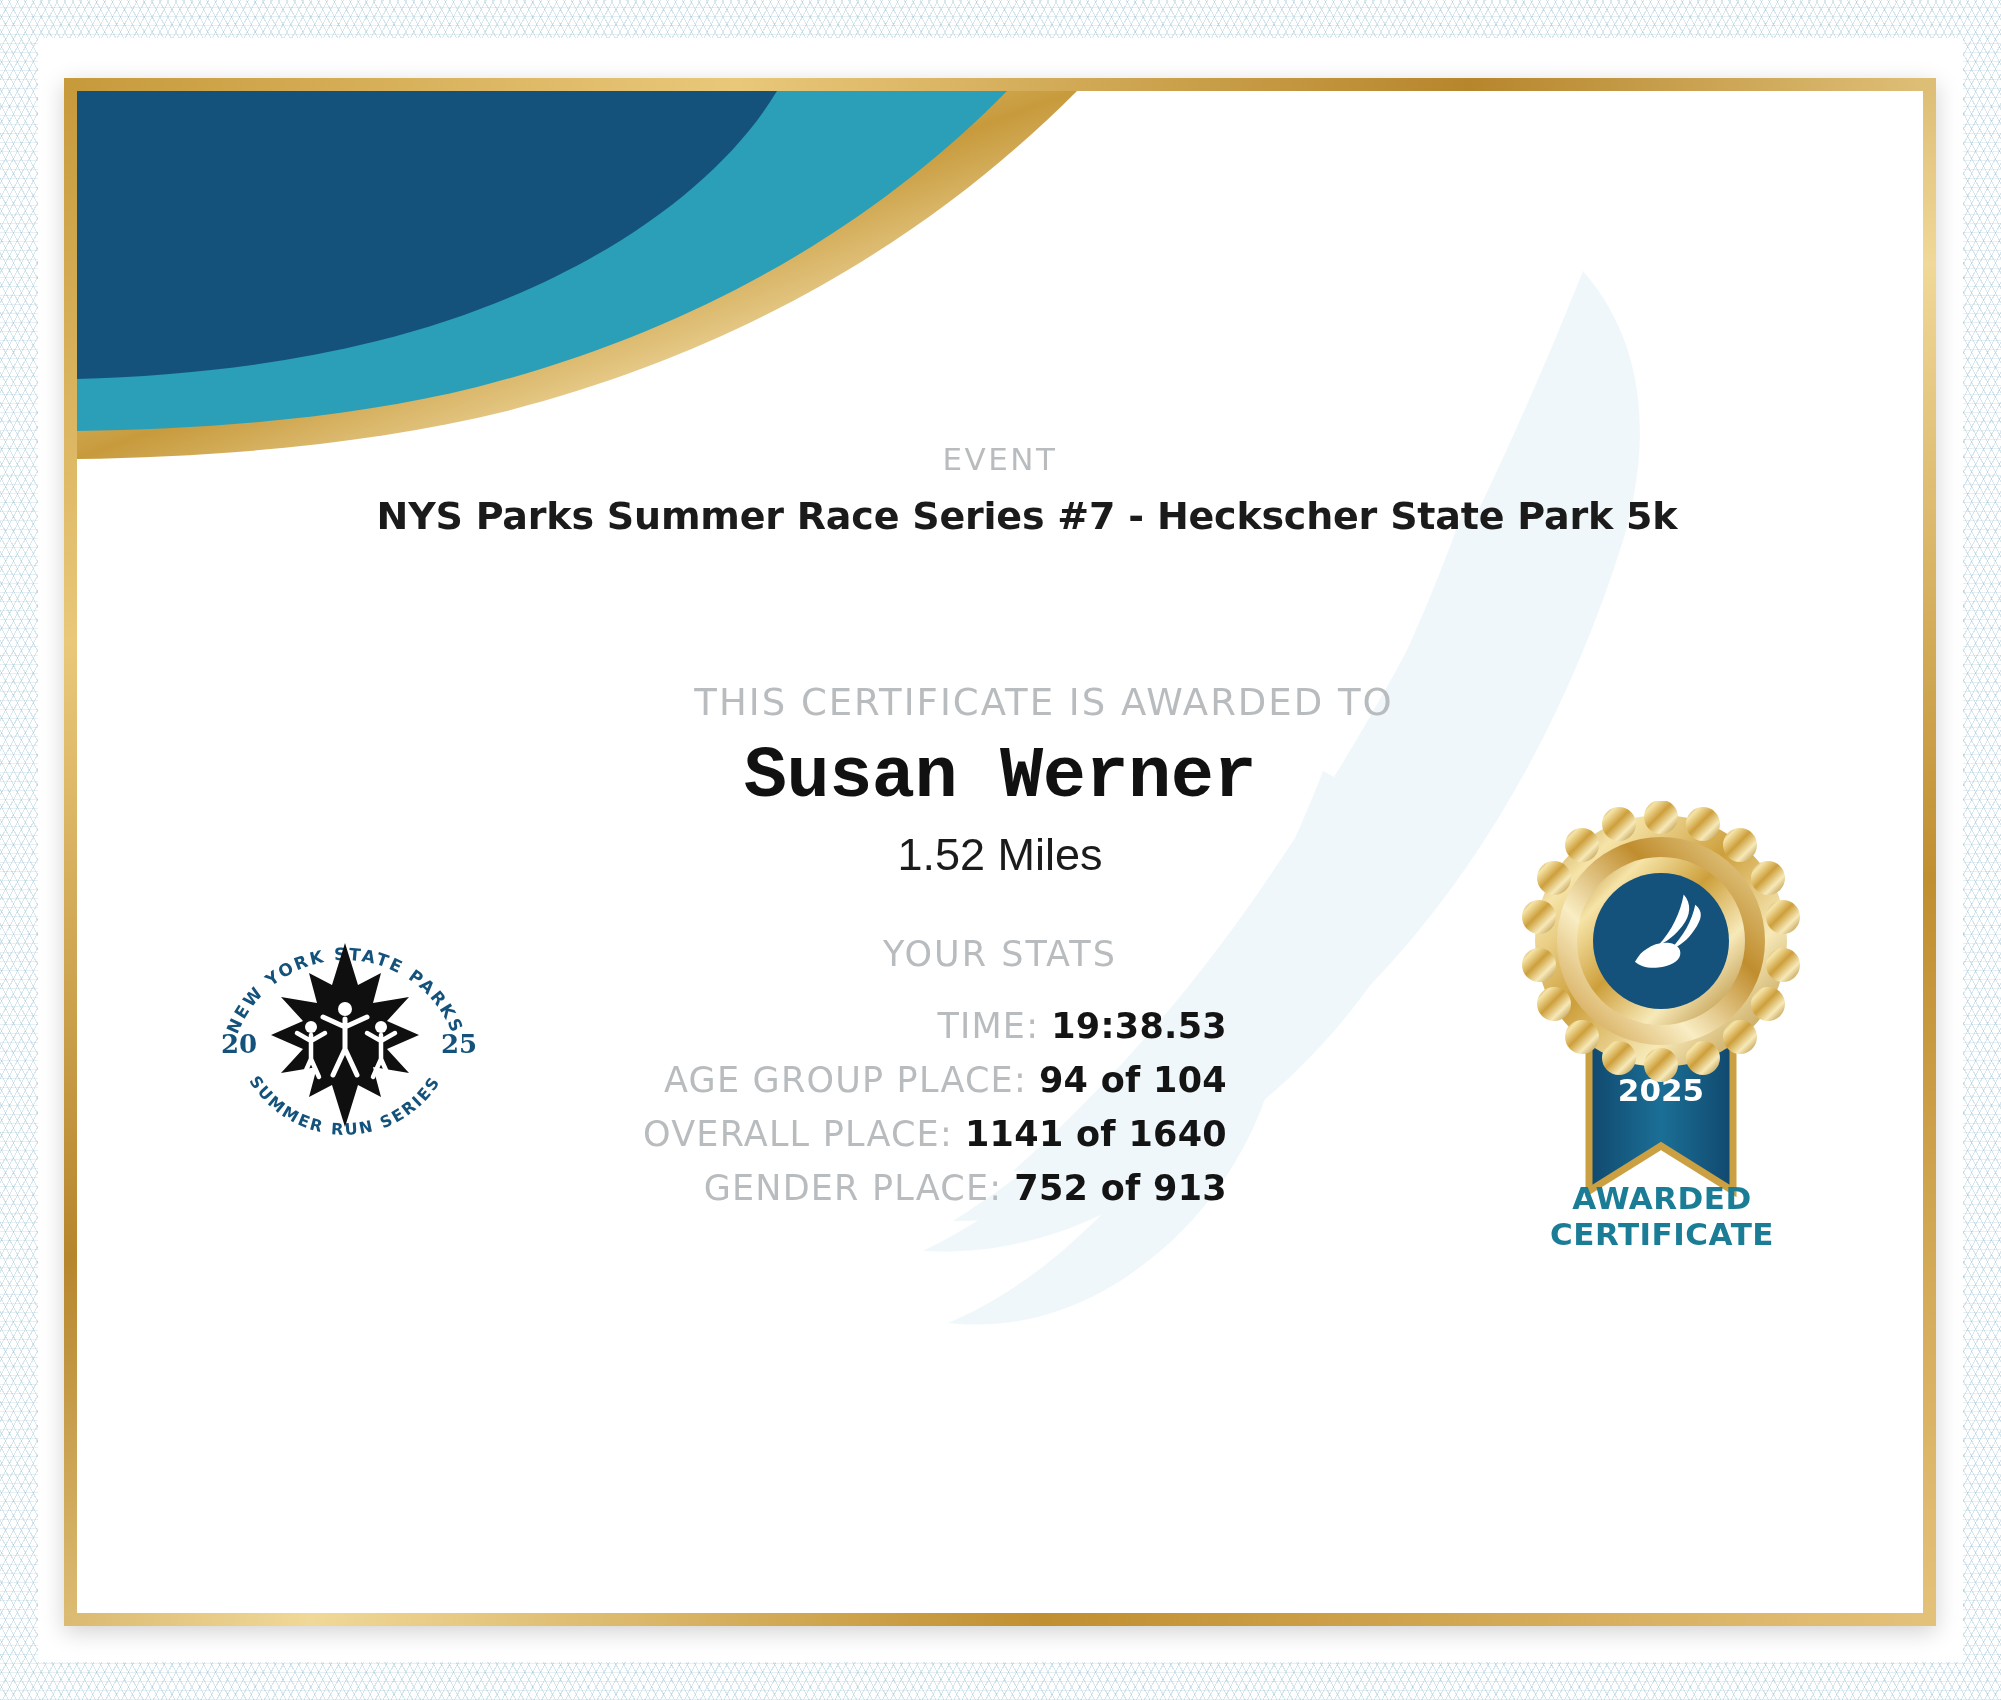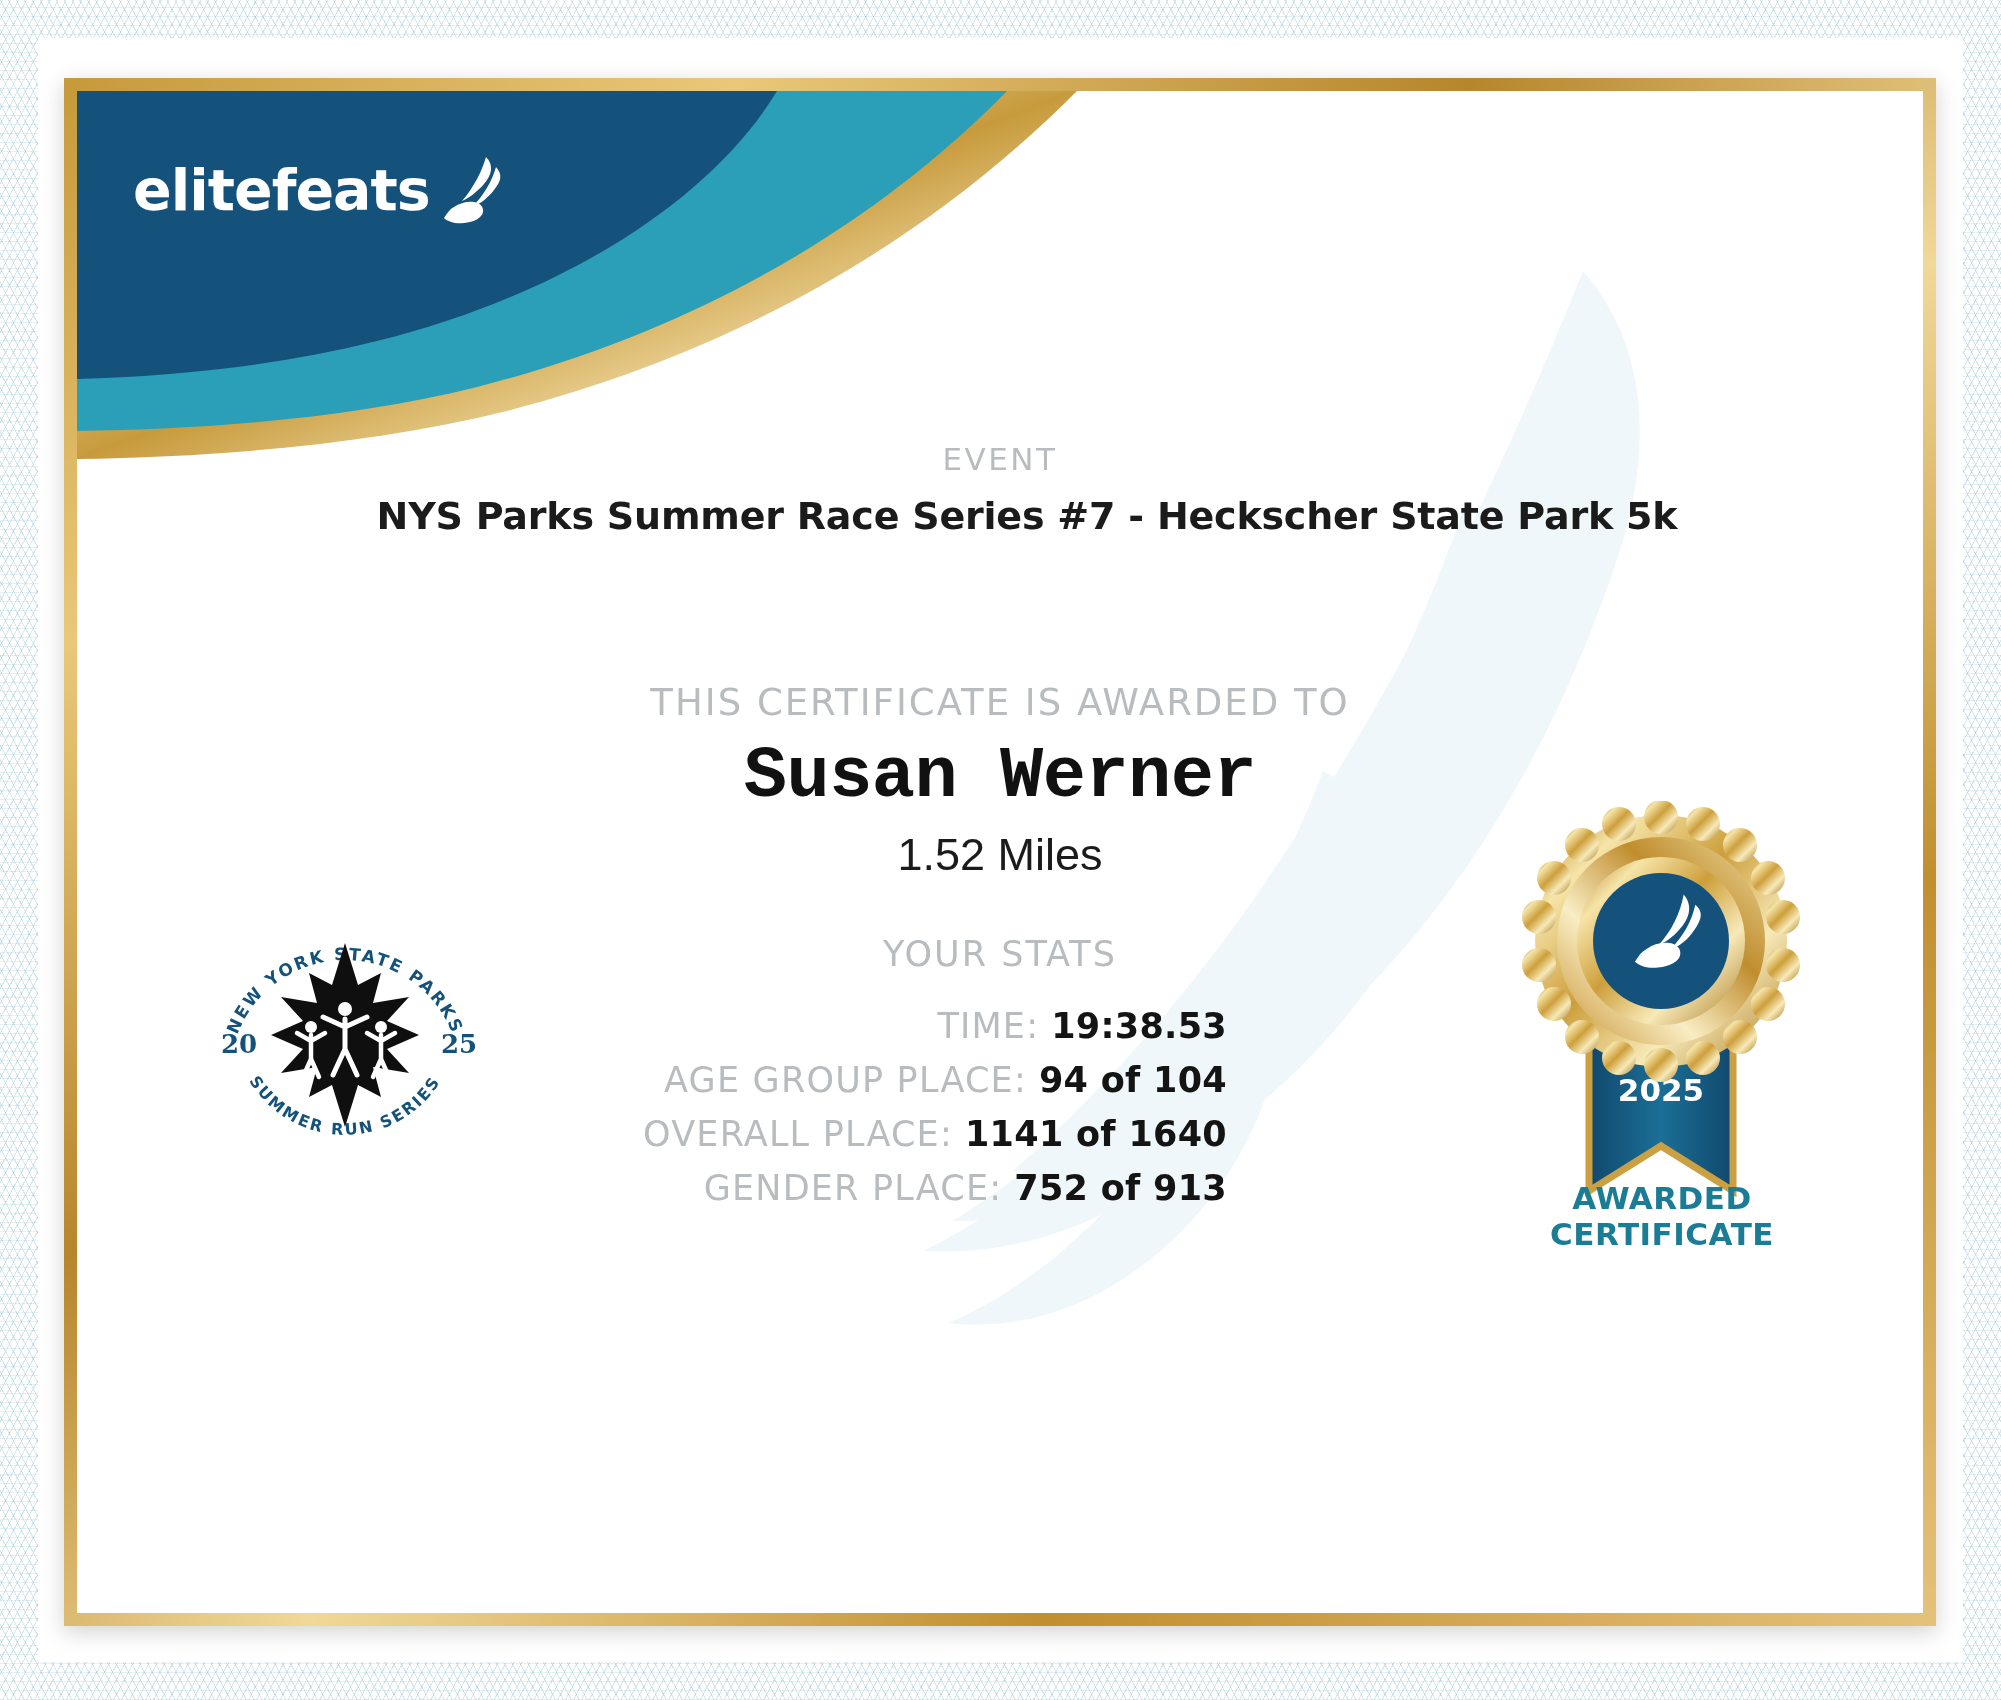--- a/index.html
+++ b/index.html
@@ -109,21 +109,21 @@
     top: 403px;
     left: 0;
     width: 100%;
     text-align: center;
     font-size: 38px;
     font-weight: 700;
     color: #1b1b1b;
     letter-spacing: -0.2px;
     margin-left: 27px;
   }
-  .awarded-label { position: absolute; top: 590px; left: 0; width: 100%; font-size: 37px; letter-spacing: 2px;}
+  .awarded-label { position: absolute; top: 590px; left: 0; width: 100%; font-size: 37px; letter-spacing: 2px; padding-left: 44px;}
   .recipient {
     position: absolute;
     top: 645px;
     left: 0;
     width: 100%;
     text-align: center;
     font-size: 72px;
     font-weight: 700;
     color: #111111;
     letter-spacing: -0.5px;
@@ -231,30 +231,20 @@
           </linearGradient>
         </defs>
 
         <path d="M0 0 H1000 C880 120 700 250 430 320 C300 352 150 366 0 368 Z" fill="url(#goldgrad)"></path>
 
         <path d="M0 0 H930 C820 112 650 232 400 296 C280 326 140 338 0 340 Z" fill="#2b9fb8"></path>
 
         <path d="M0 0 H700 C640 100 500 200 300 250 C200 275 100 285 0 288 Z" fill="#14527c"></path>
       </svg>
 
-      <div class="logo-wrap">
-        <span class="logo-text">elitefeats</span>
-        <svg width="72" height="74" viewBox="0 0 72 74">
-          <g fill="#ffffff">
-            <path d="M50 4 C46 18 38 34 26 48 C33 45 41 39 48 31 C56 22 58 12 50 4 Z"></path>
-            <path d="M60 14 C56 28 48 42 36 54 C44 51 52 45 58 37 C65 28 67 22 60 14 Z"></path>
-            <path d="M18 54 C24 50 31 48 38 49 C44 50 48 54 47 59 C46 65 38 69 28 70 C20 71 12 69 8 65 C11 60 14 56 18 54 Z"></path>
-          </g>
-        </svg>
-      </div>
 
       <div class="label-small event-label">EVENT</div>
       <div class="event-name">NYS Parks Summer Race Series #7 - Heckscher State Park 5k</div>
 
       <div class="label-small awarded-label">THIS CERTIFICATE IS AWARDED TO</div>
       <div class="recipient">Susan Werner</div>
       <div class="distance">1.52 Miles</div>
 
       <div class="label-small stats-label">YOUR STATS</div>
 

